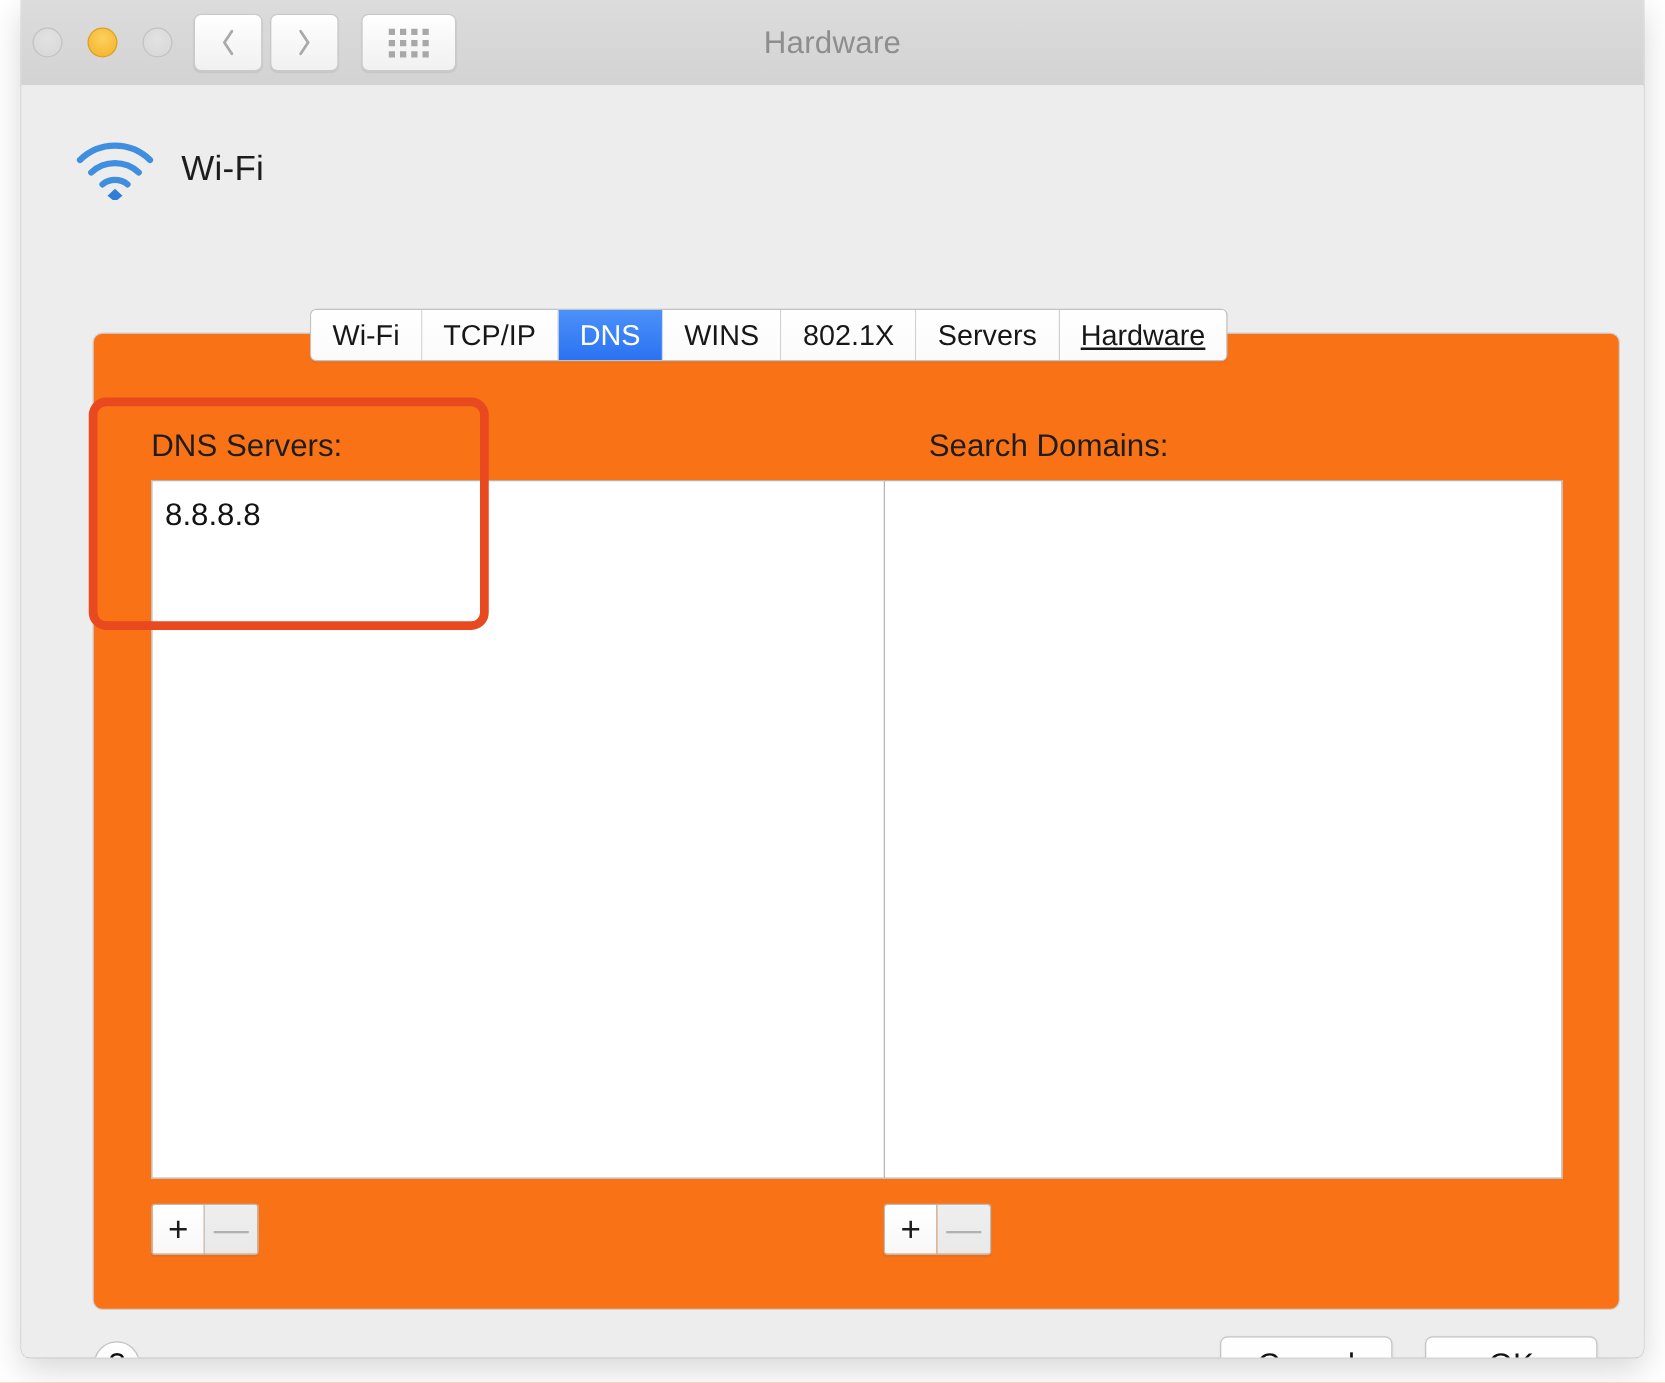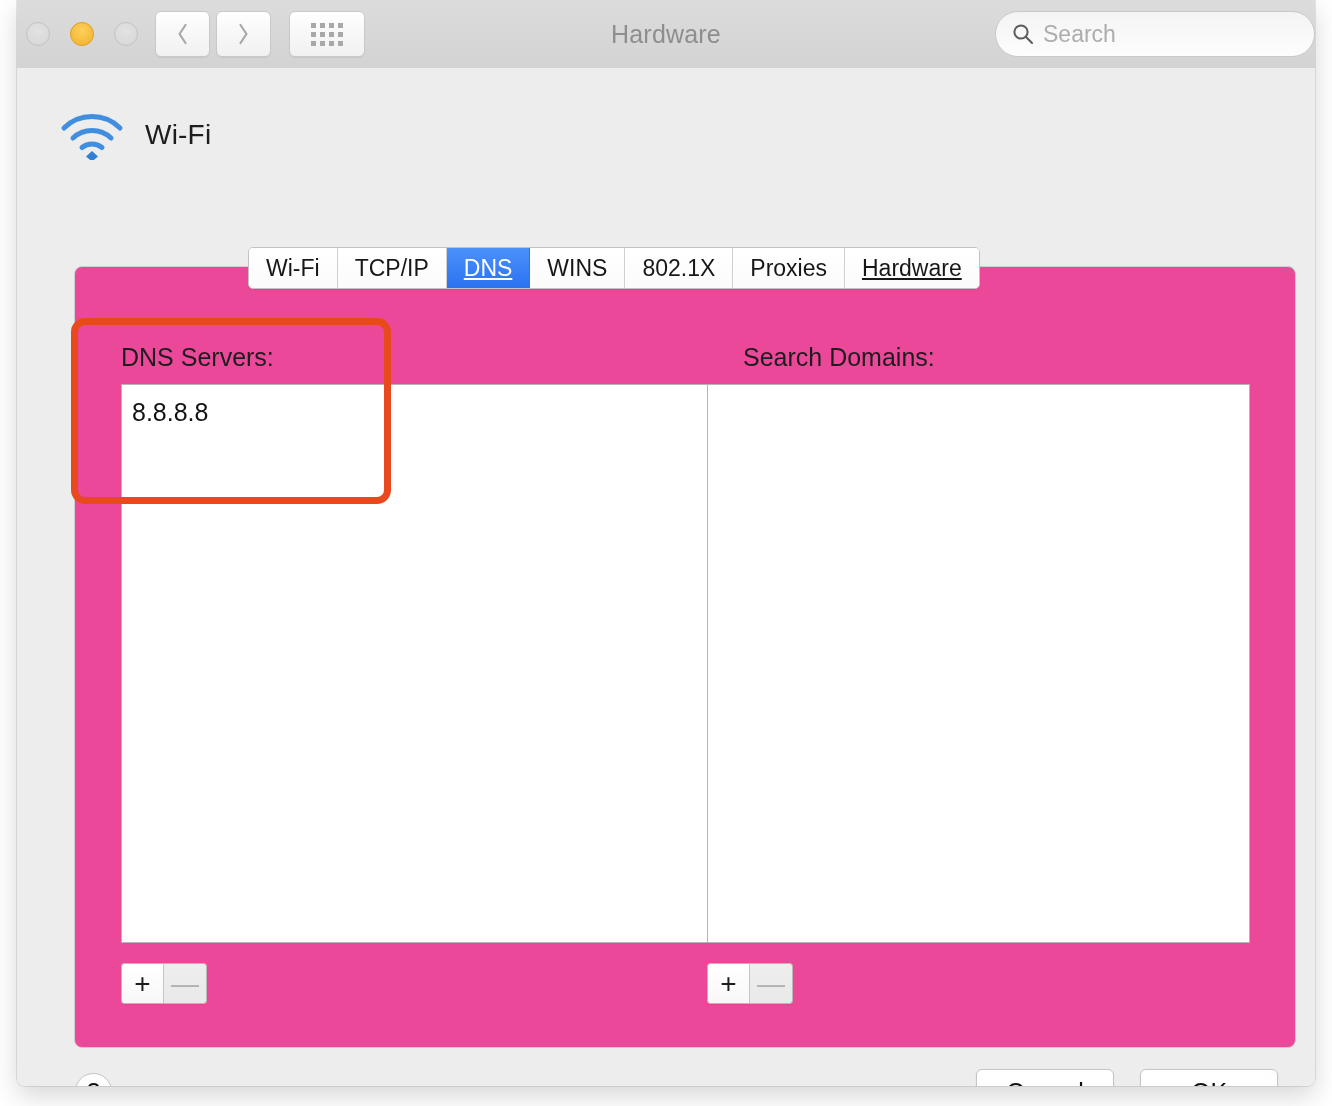--- a/index.html
+++ b/index.html
@@ -217,31 +217,30 @@
     background: linear-gradient(to bottom, #ffffff, #fbfbfb);
     border-right: 1px solid #d0d0d0;
     box-sizing: border-box;
     white-space: nowrap;
   }
   .tab:last-child { border-right: none; text-decoration: underline; }
   .tab.active {
     background: linear-gradient(to bottom, #4b91fa 0%, #2b72f2 100%);
     color: #ffffff;
     border-right-color: #2b72f2;
-    text-decoration: underline;
   }
 
   
   .panel {
     position: absolute;
     left: 57px;
     top: 198px;
     width: 1222px;
     height: 782px;
-    background: #ec4899;
+    background: #f97316;
     border: 1px solid #cfcfcf;
     border-radius: 8px;
     box-sizing: border-box;
   }
 
   .col-label {
     position: absolute;
     font-size: 25px;
     color: #1d1d1d;
   }
@@ -391,27 +390,20 @@
             <i></i>
             <i></i>
             <i></i>
             <i></i>
         </span>
       </div>
     </div>
 
     <div class="wintitle">Hardware</div>
 
-    <div class="searchfield">
-      <svg class="magn" viewBox="0 0 22 22">
-        <circle cx="9" cy="9" r="6.6"></circle>
-        <line x1="13.8" y1="13.8" x2="20" y2="20"></line>
-      </svg>
-      <input type="text" value="" placeholder="Search" style="">
-    </div>
   </div>
 
   <div class="sheet">
 
     <div class="wifi-head">
       <svg class="wifi-icon" viewBox="0 0 66 50">
         <g fill="none" stroke="#3f8ee0" stroke-width="5" stroke-linecap="round">
           <path d="M5 18 A40 40 0 0 1 61 18"></path>
           <path d="M14 28 A28 28 0 0 1 52 28"></path>
           <path d="M23 37.5 A16 16 0 0 1 43 37.5"></path>
@@ -420,21 +412,21 @@
       </svg>
       <div class="wifi-label">Wi-Fi</div>
     </div>
 
     <div class="tabbar">
       <div class="tab">Wi-Fi</div>
       <div class="tab">TCP/IP</div>
       <div class="tab active">DNS</div>
       <div class="tab">WINS</div>
       <div class="tab">802.1X</div>
-      <div class="tab">Proxies</div>
+      <div class="tab">Servers</div>
       <div class="tab">Hardware</div>
     </div>
 
     <div class="panel">
 
       <div class="col-label" id="dns-label">DNS Servers:</div>
 
       <div class="listbox" id="dns-list">
         <div class="row">8.8.8.8</div>
       </div>

